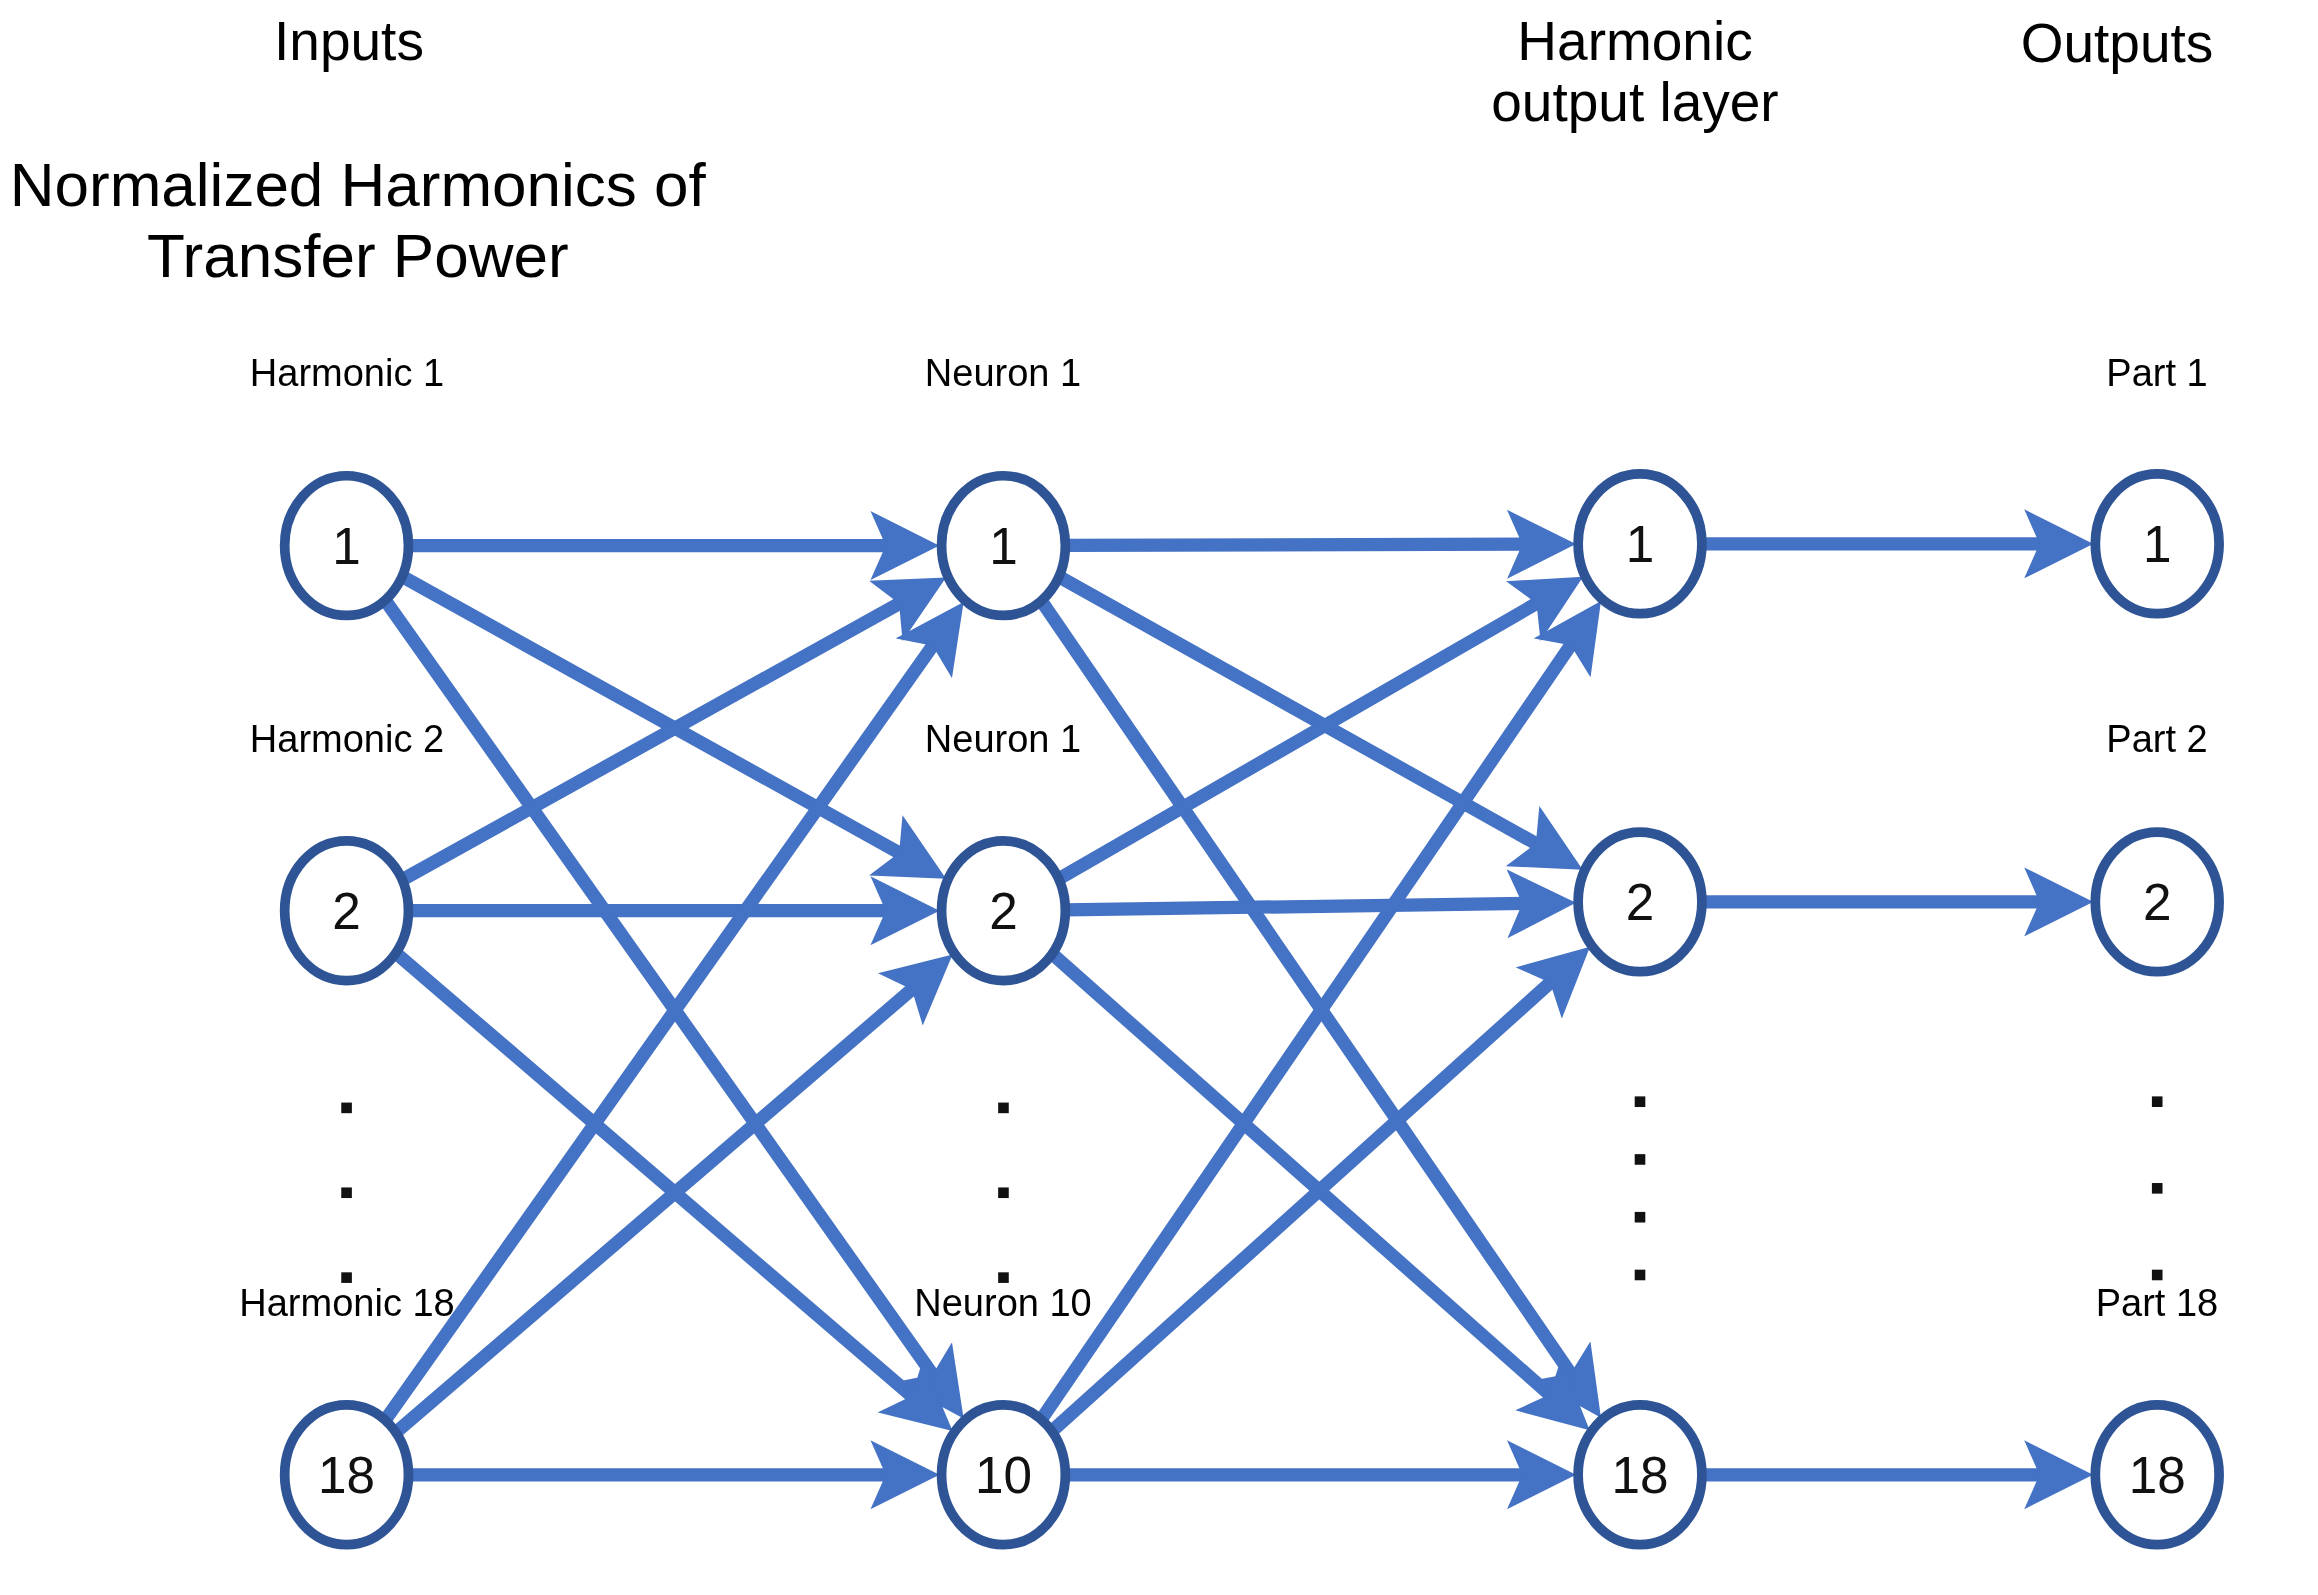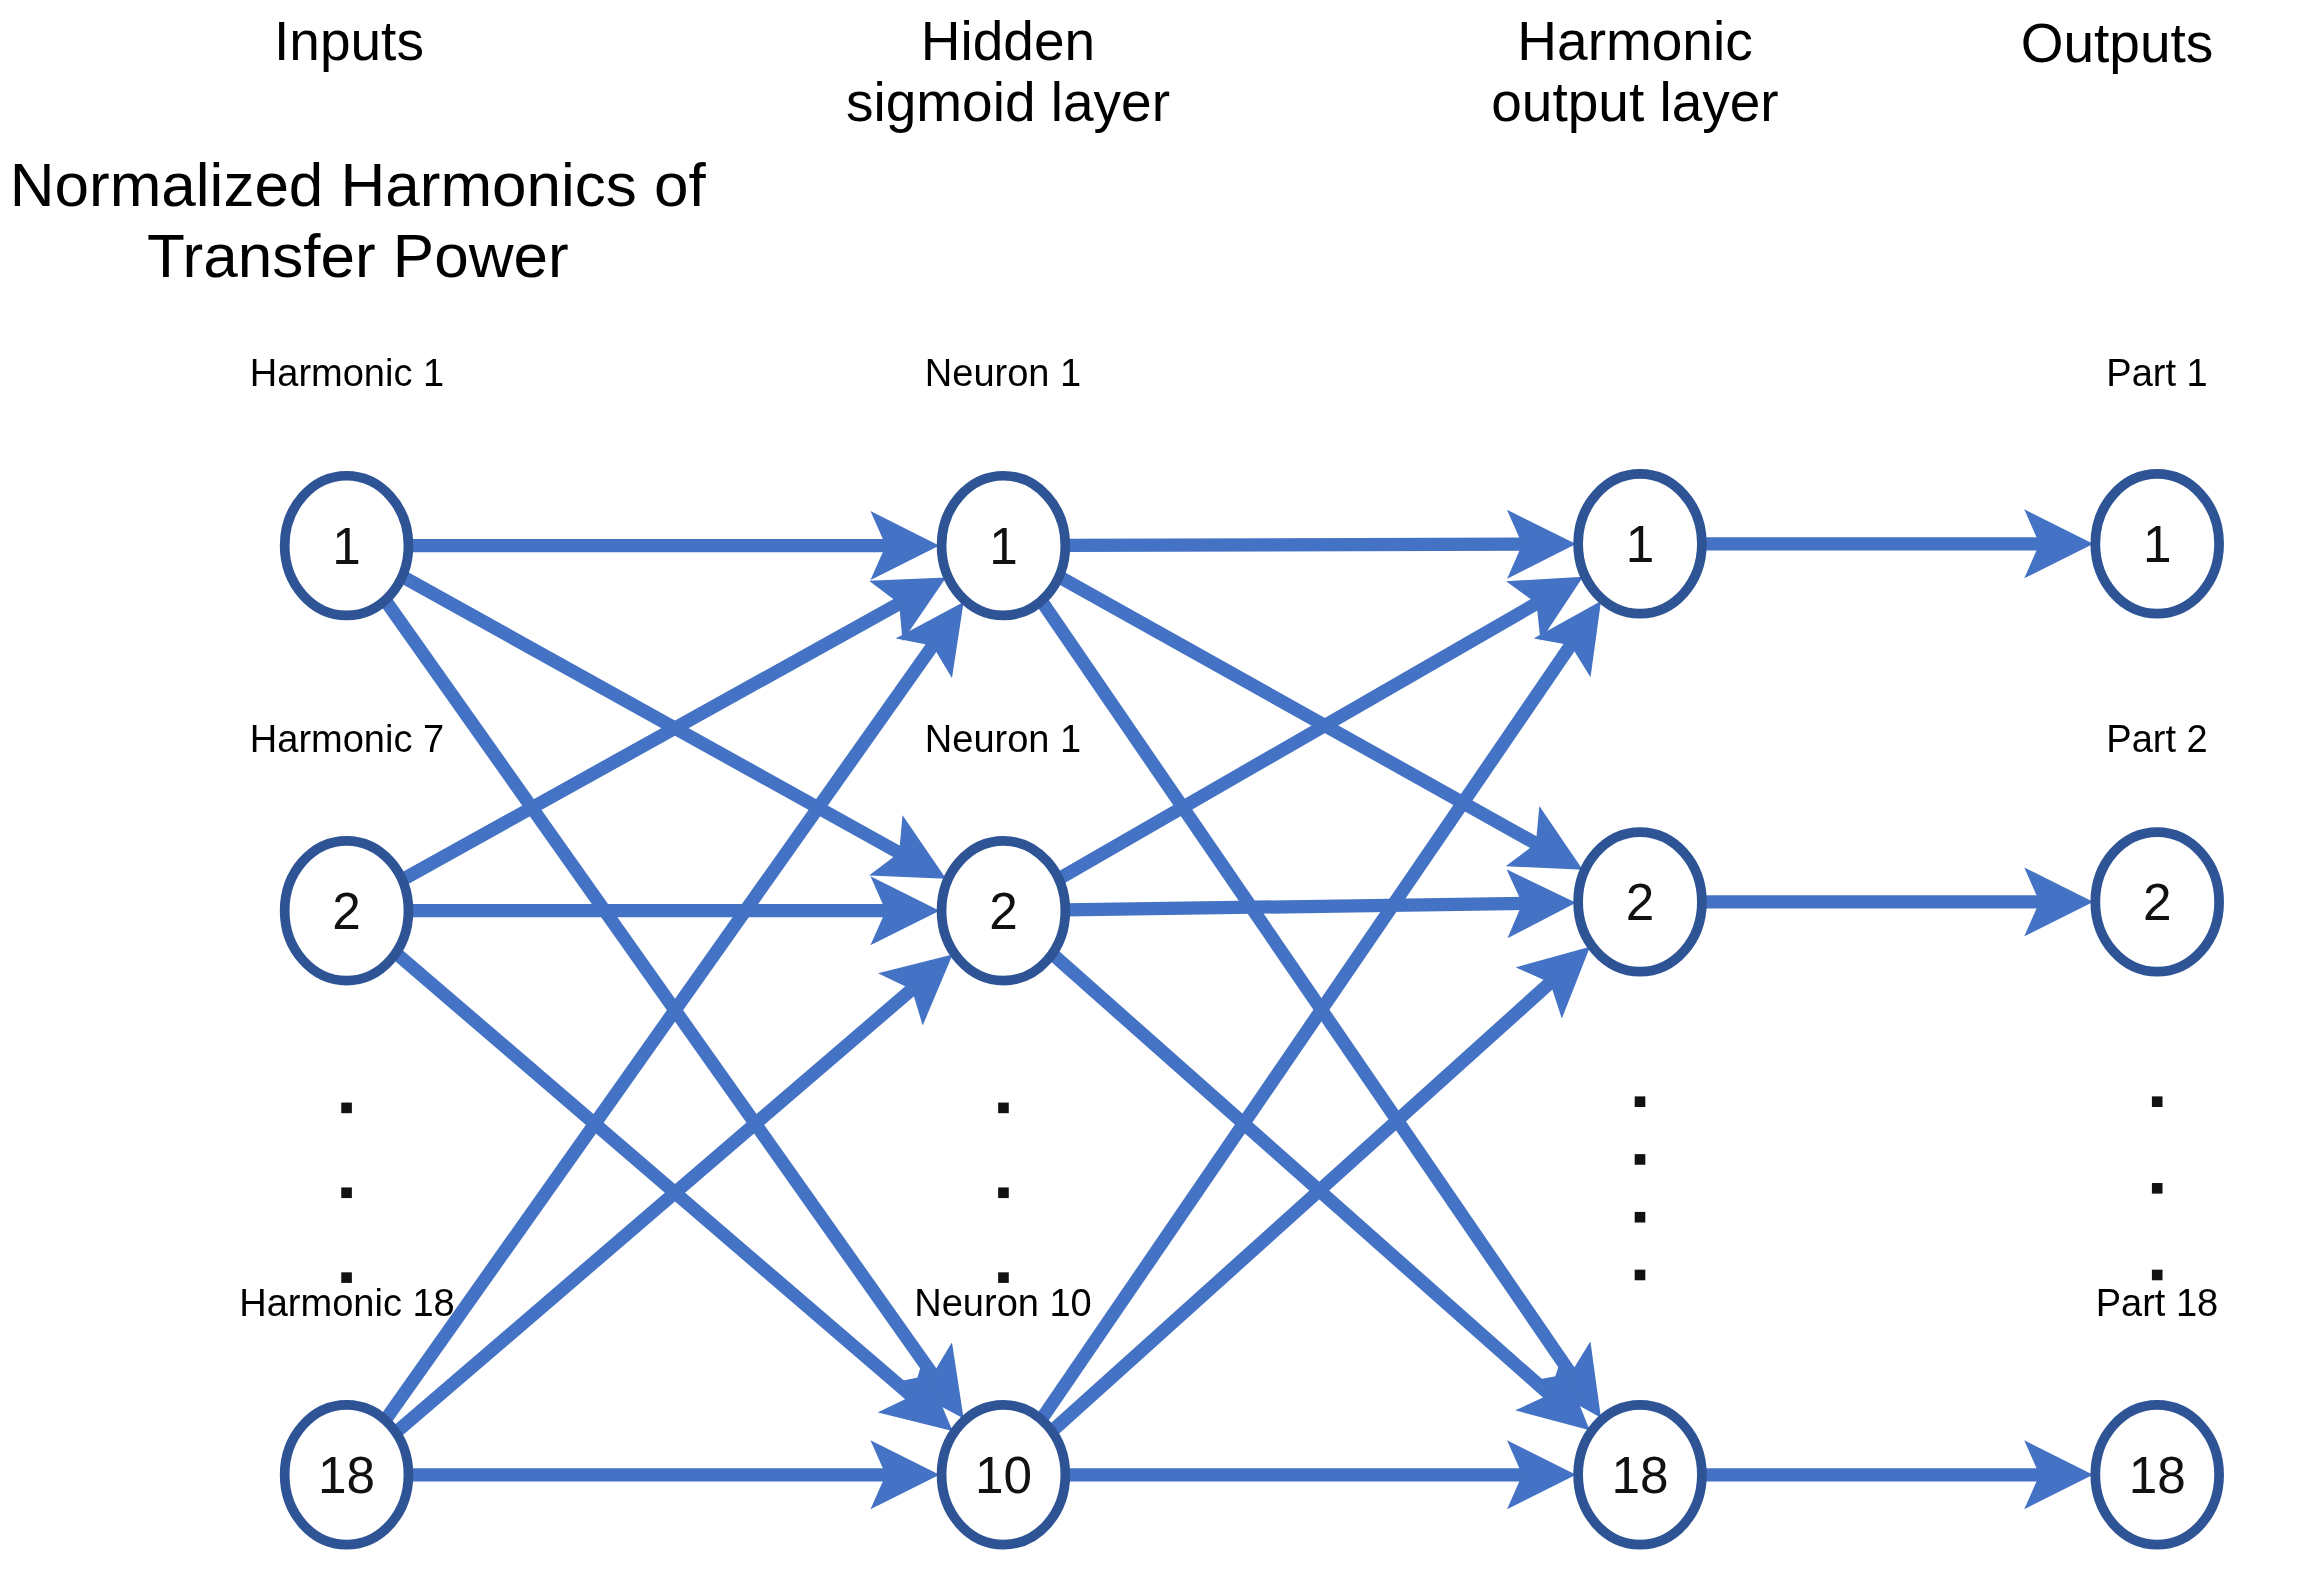--- a/index.html
+++ b/index.html
@@ -15,30 +15,28 @@
 </head>
 <body>
 
 <div id="stage">
 
   <div class="hdr" style="left:35px;top:10.6px;width:628px;">Inputs</div>
 
   <div class="sub" style="left:8.8px;top:150px;width:698px;">Normalized Harmonics of
 Transfer Power</div>
 
-  <div class="hdr" style="left:734px;top:10.6px;width:548px;">Hidden
-sigmoid layer</div>
 
   <div class="hdr" style="left:1361px;top:10.6px;width:548px;">Harmonic
 output layer</div>
 
   <div class="hdr" style="left:1927px;top:13px;width:380px;">Outputs</div>
 
   <div class="nodelbl" style="left:126px;top:354px;width:442px;">Harmonic 1</div>
-  <div class="nodelbl" style="left:126px;top:720px;width:442px;">Harmonic 7</div>
+  <div class="nodelbl" style="left:126px;top:720px;width:442px;">Harmonic 2</div>
   <div class="nodelbl" style="left:113px;top:1284px;width:468px;">Harmonic 18</div>
 
   <div class="nodelbl" style="left:782px;top:354px;width:442px;">Neuron 1</div>
   <div class="nodelbl" style="left:782px;top:720px;width:442px;">Neuron 1</div>
   <div class="nodelbl" style="left:773px;top:1284px;width:460px;">Neuron 10</div>
 
   <div class="nodelbl" style="left:1936px;top:354px;width:442px;">Part 1</div>
   <div class="nodelbl" style="left:1936px;top:720px;width:442px;">Part 2</div>
   <div class="nodelbl" style="left:1927px;top:1284px;width:460px;">Part 18</div>
 

